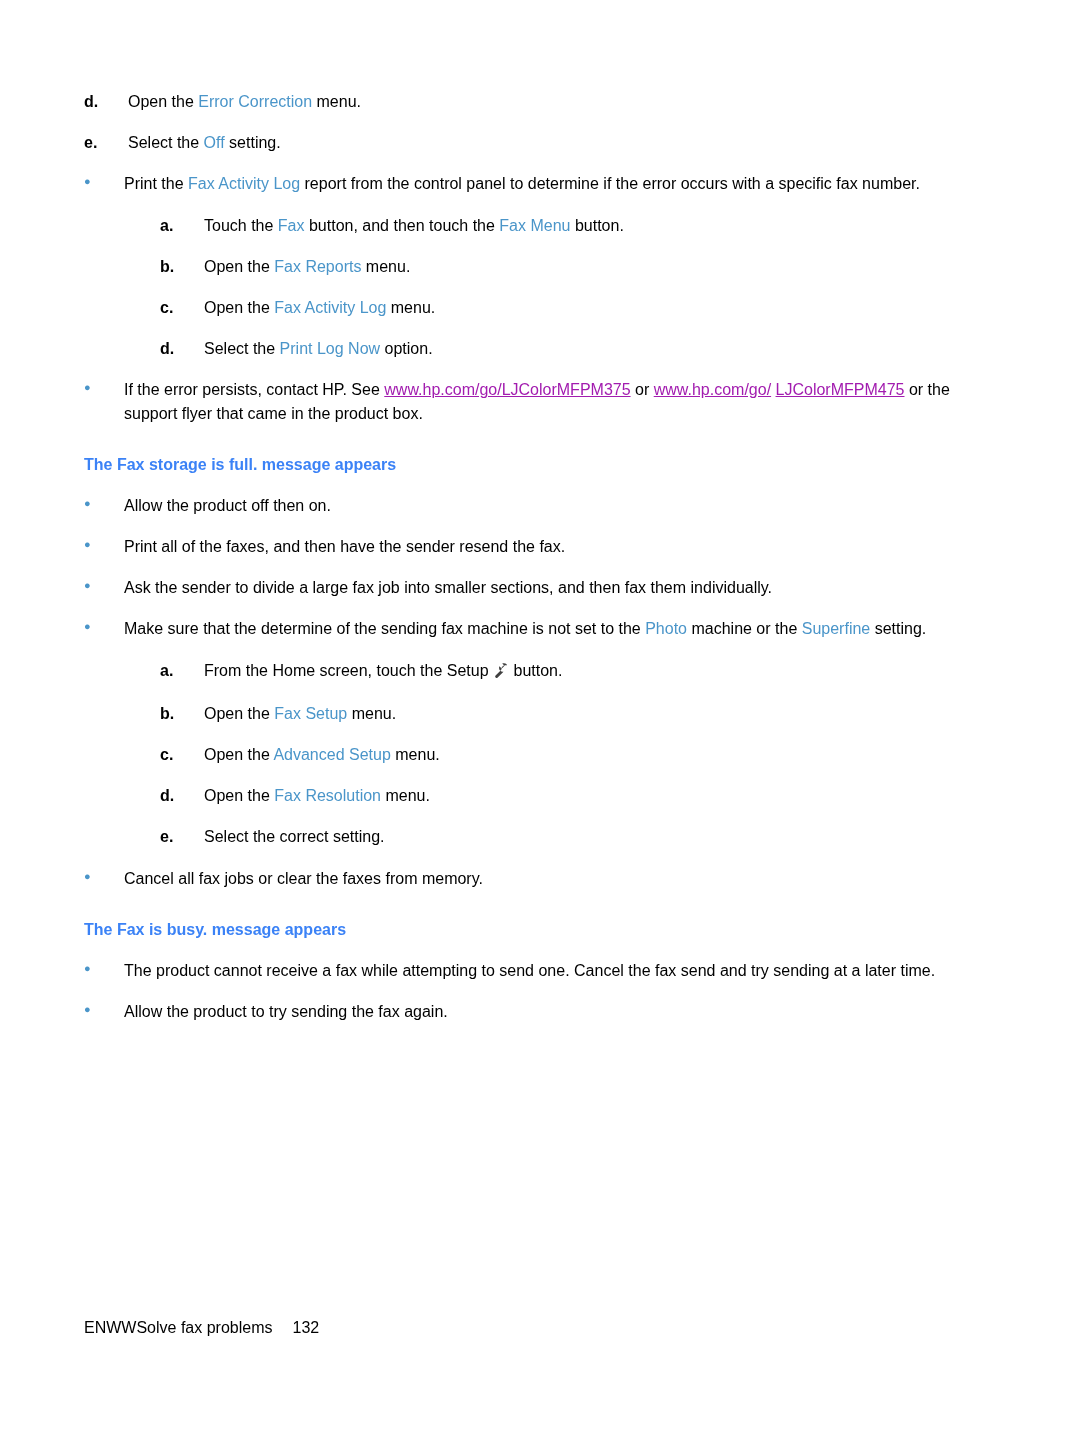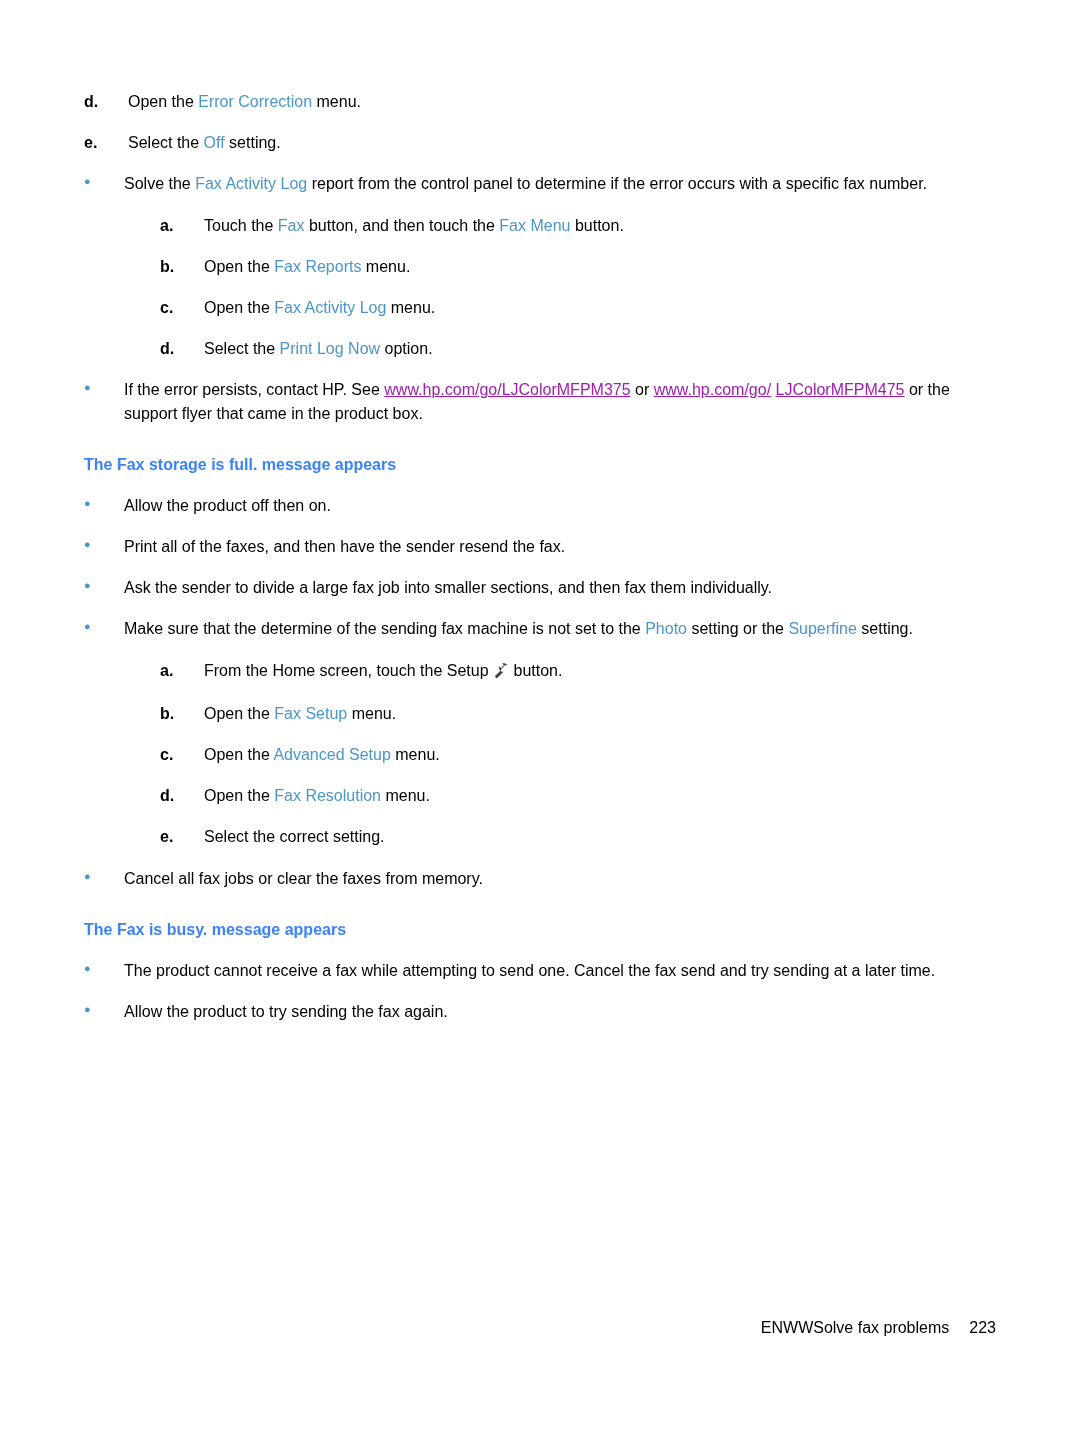--- a/index.html
+++ b/index.html
@@ -74,21 +74,21 @@
   }
   .indent-sub2 {
     margin-left: 132px;
   }
   .footer {
     position: absolute;
     bottom: 98px;
     left: 84px;
     right: 84px;
     display: flex;
-    justify-content: flex-end;
+    justify-content: flex-start;
     font-size: 16px;
     color: #000;
   }
   .footer .right {
     display: flex;
     gap: 20px;
   }
   .setup-icon {
     display: inline-block;
     vertical-align: -2px;
@@ -106,21 +106,21 @@
         <span>Open the </span><span class="ui-term">Error Correction</span><span> menu.</span>
       </li>
       <li>
         <span class="marker">e.</span>
         <span>Select the </span><span class="ui-term">Off</span><span> setting.</span>
       </li>
     </ol>
 
     <ul class="bullets indent-sub" style="margin-top:4px;">
       <li>
-        <span>Solve the </span><span class="ui-term">Fax Activity Log</span><span> report from the control panel to determine if the error occurs with a specific fax number.</span>
+        <span>Print the </span><span class="ui-term">Fax Activity Log</span><span> report from the control panel to determine if the error occurs with a specific fax number.</span>
 
         <ol class="alpha" style="margin-top:18px; margin-left:-4px; padding-left:40px;">
           <li>
             <span class="marker">a.</span>
             <span>Touch the </span><span class="ui-term">Fax</span><span> button, and then touch the </span><span class="ui-term">Fax Menu</span><span> button.</span>
           </li>
           <li>
             <span class="marker">b.</span>
             <span>Open the </span><span class="ui-term">Fax Reports</span><span> menu.</span>
           </li>
@@ -140,21 +140,21 @@
       </li>
     </ul>
 
     <div class="section-heading">The Fax storage is full. message appears</div>
 
     <ul class="bullets indent-sub">
       <li>Allow the product off then on.</li>
       <li>Print all of the faxes, and then have the sender resend the fax.</li>
       <li>Ask the sender to divide a large fax job into smaller sections, and then fax them individually.</li>
       <li>
-        <span>Make sure that the determine of the sending fax machine is not set to the </span><span class="ui-term">Photo</span><span> setting or the </span><span class="ui-term">Superfine</span><span> setting.</span>
+        <span>Make sure that the determine of the sending fax machine is not set to the </span><span class="ui-term">Photo</span><span> machine or the </span><span class="ui-term">Superfine</span><span> setting.</span>
 
         <ol class="alpha" style="margin-top:18px; margin-left:-4px; padding-left:40px;">
           <li>
             <span class="marker">a.</span>
             <span>From the Home screen, touch the Setup </span><span class="setup-icon"><svg width="16" height="16" viewBox="0 0 16 16">
                   <path d="M13.7 2.3c-1.2-1.2-3-1.5-4.5-.8l2.3 2.3-1.4 1.4-1.4 1.4L6.4 4.3c-.7 1.5-.4 3.3.8 4.5.9.9 2.1 1.2 3.3 1l-5.8 5.8c-.6.6-1.5.6-2.1 0-.6-.6-.6-1.5 0-2.1l5.8-5.8c-.2-1.2.1-2.4 1-3.3 1.2-1.2 3-1.5 4.5-.8l-.2-.3z" fill="#404040"></path>
                 </svg></span><span> button.</span>
           </li>
           <li>
             <span class="marker">b.</span>
@@ -183,16 +183,16 @@
       <li>The product cannot receive a fax while attempting to send one. Cancel the fax send and try sending at a later time.</li>
       <li>Allow the product to try sending the fax again.</li>
     </ul>
 
   </div>
 
   <div class="footer">
     <span>ENWW</span>
     <span class="right">
       <span>Solve fax problems</span>
-      <span>223</span>
+      <span>132</span>
     </span>
   </div>
 </div>
 
 </body></html>

